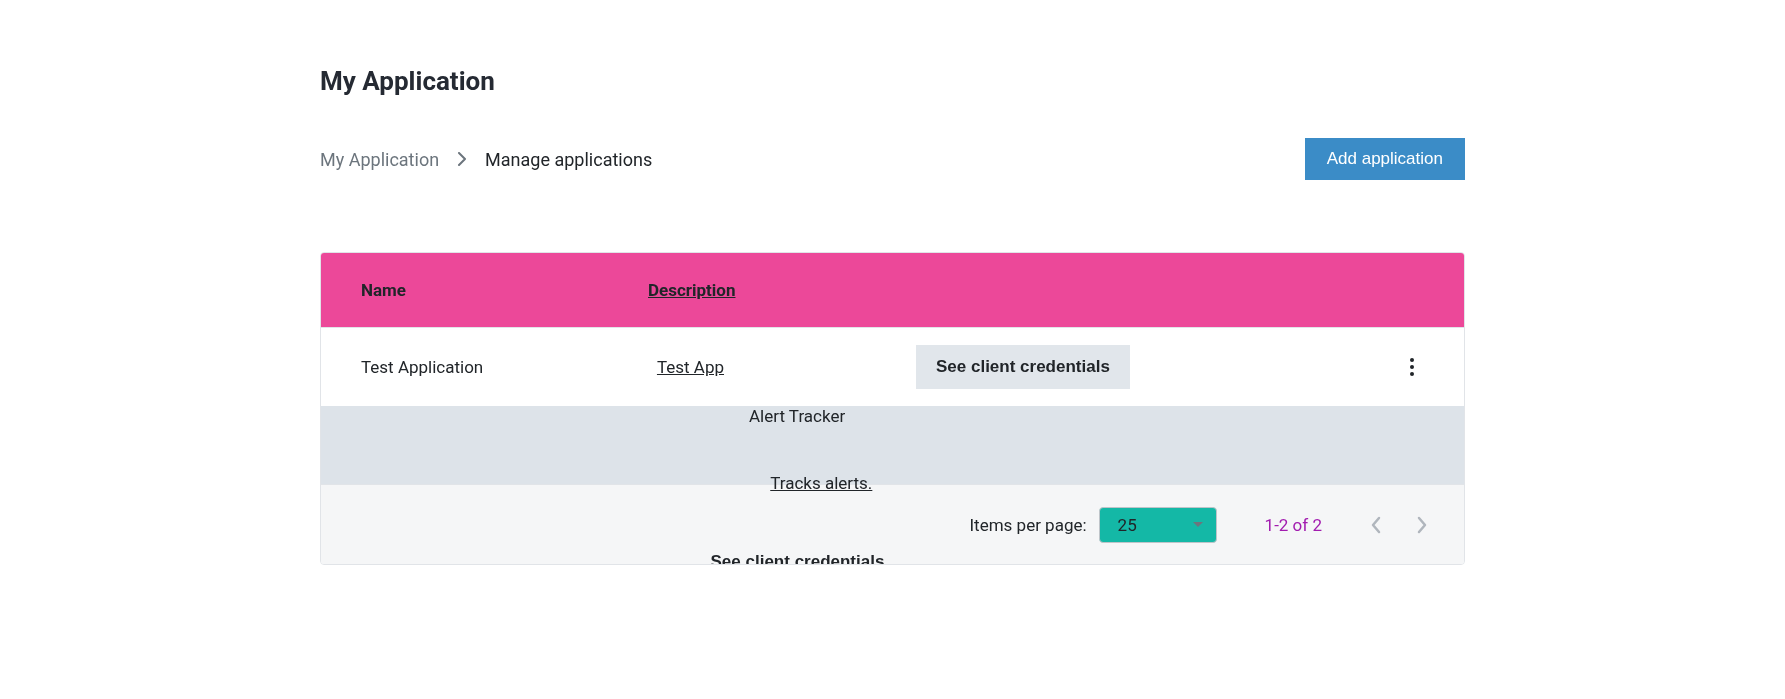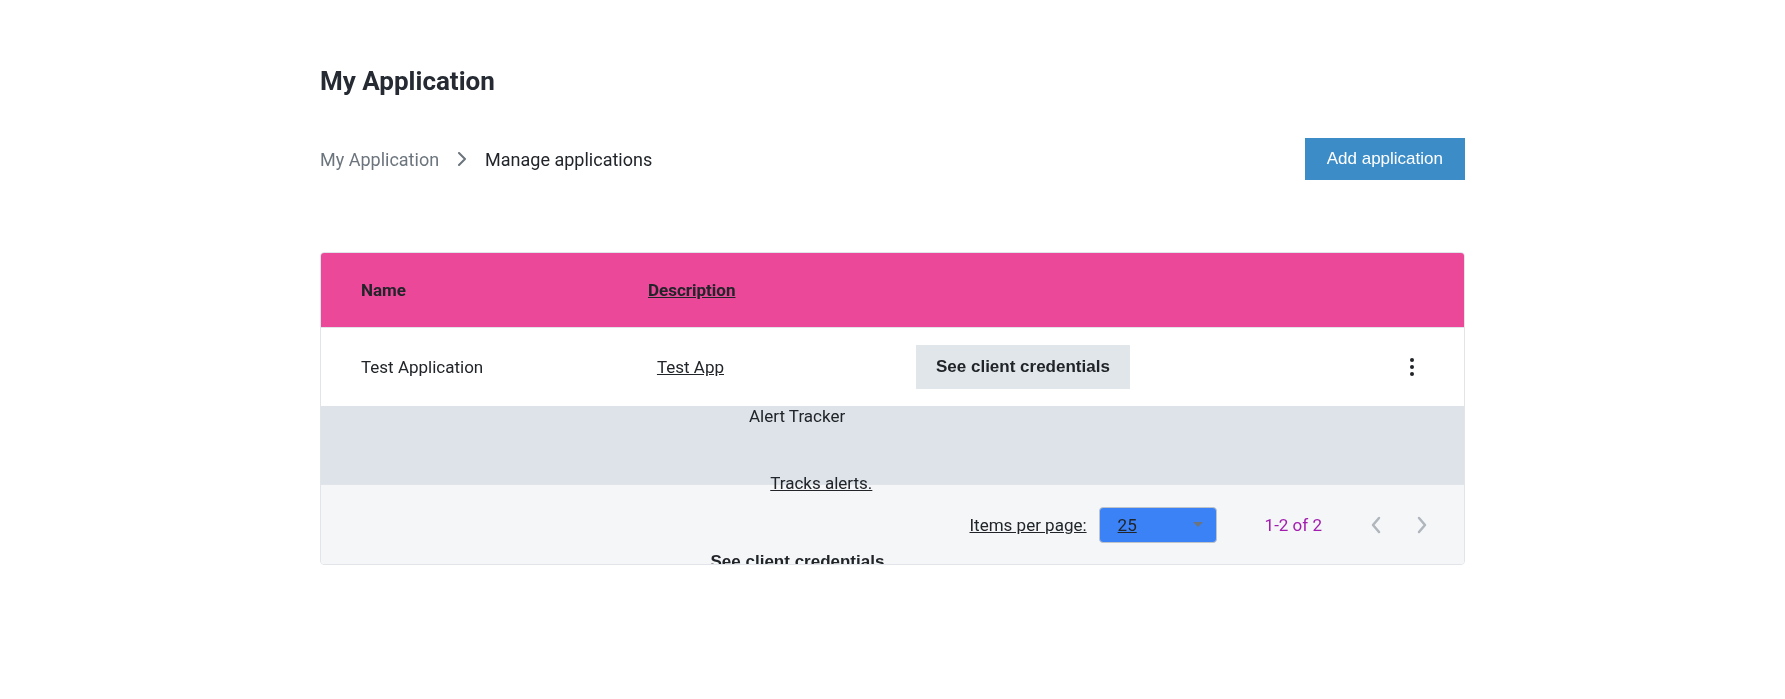--- a/index.html
+++ b/index.html
@@ -120,31 +120,30 @@
     padding: 0 36px;
     gap: 48px;
     font-size: 17px;
     color: #212529;
     border-top: 1px solid #e1e4e8;
   }
   .items-per-page {
     display: flex;
     align-items: center;
     gap: 12px;
-    text-decoration: underline;
   }
   .select-box {
     display: inline-flex;
     align-items: center;
     justify-content: space-between;
     border: 1px solid #bfc4c9;
     border-radius: 4px;
     padding: 7px 12px 7px 18px;
     width: 118px;
-    background: #3b82f6;
+    background: #14b8a6;
     cursor: pointer;
   }
   .select-caret {
     color: #6c757d;
     display: inline-flex;
   }
   .page-range {
     color: #a21caf;
   }
   .pager {

